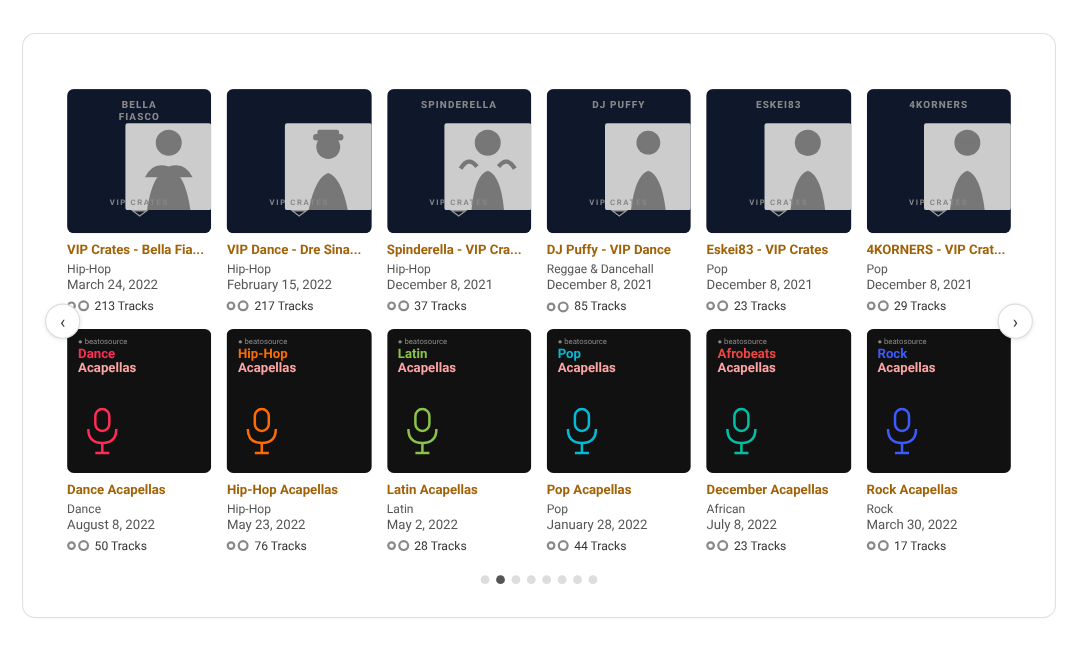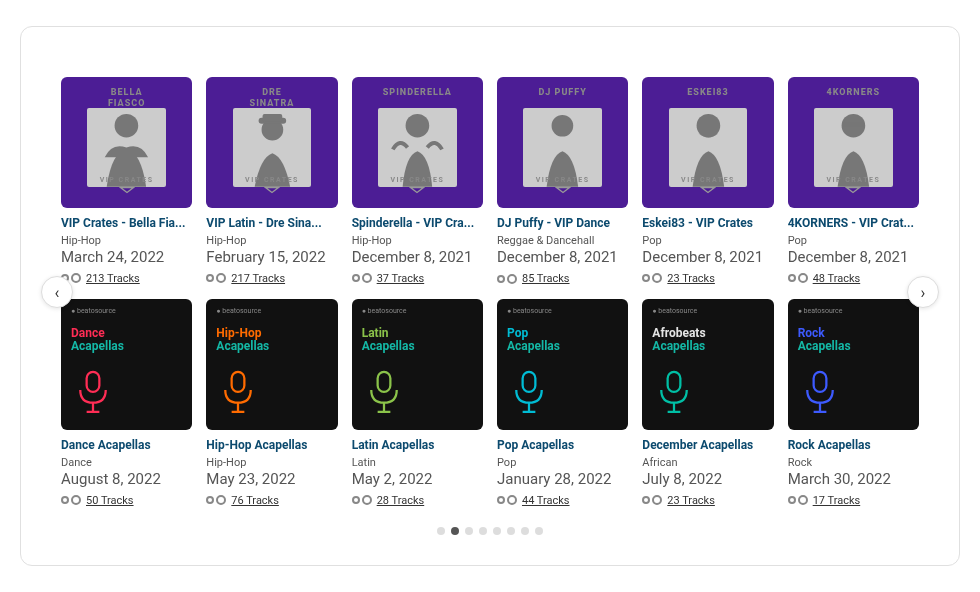--- a/index.html
+++ b/index.html
@@ -66,23 +66,23 @@
       overflow: hidden;
       margin-bottom: 8px;
       position: relative;
     }
     
     .vip-card-bg {
       width: 100%;
       height: 100%;
       display: flex;
       flex-direction: column;
-      align-items: center;
+      align-items: flex-end;
       justify-content: center;
-      background: #4c1d95;
+      background: #0f172a;
       position: relative;
     }
     .vip-artist-name {
       font-size: 9px;
       font-weight: 800;
       color: #888;
       text-align: center;
       letter-spacing: 1px;
       line-height: 1.2;
       position: absolute;
@@ -130,67 +130,66 @@
       background: #111;
       display: flex;
       flex-direction: column;
       justify-content: flex-start;
       padding: 8px 10px;
       position: relative;
     }
     .acapella-source {
       font-size: 7px;
       color: #888;
-      margin-bottom: 12px;
+      margin-bottom: 0;
     }
     .acapella-genre {
       font-size: 12px;
       font-weight: 700;
       line-height: 1.1;
     }
     .acapella-type {
       font-size: 12px;
       font-weight: 700;
-      color: #14b8a6;
+      color: #fca5a5;
       line-height: 1.1;
     }
     .mic-icon {
       position: absolute;
       bottom: 10px;
       left: 12px;
       width: 40px;
       height: 50px;
     }
     .card-title {
       font-size: 12px;
       font-weight: 700;
-      color: #0c4a6e;
+      color: #a16207;
       line-height: 1.3;
       margin-bottom: 2px;
       white-space: nowrap;
       overflow: hidden;
       text-overflow: ellipsis;
     }
     .card-genre {
       font-size: 11px;
       color: #555;
       margin-bottom: 1px;
     }
     .card-date {
-      font-size: 15px;
+      font-size: 12px;
       color: #555;
       margin-bottom: 6px;
     }
     .card-tracks {
       display: flex;
       align-items: center;
       gap: 5px;
       font-size: 11px;
       color: #333;
-      text-decoration: underline;
     }
     .tracks-icon {
       display: flex;
       align-items: center;
       gap: 2px;
     }
     .tracks-icon span {
       display: inline-block;
       width: 10px;
       height: 10px;
@@ -262,41 +261,37 @@
     <div class="tracks-icon">
       <span></span>
               <span></span>
     </div>
     <span>213 Tracks</span>
   </div>
   </div>
         <div class="card">
     <div class="card-image">
       <div class="vip-card-bg">
-        <div class="vip-artist-name">
-                <div>DRE</div>
-                <div>SINATRA</div>
-              </div>
         <div class="vip-artist-photo">
           <svg viewBox="0 0 60 80" xmlns="http://www.w3.org/2000/svg">
       <circle cx="30" cy="22" r="11" fill="#777"></circle>
       <rect x="16" y="10" width="28" height="6" rx="3" fill="#777"></rect>
       <rect x="20" y="6" width="20" height="8" rx="2" fill="#777"></rect>
       <path d="M12 80 Q18 50 30 46 Q42 50 48 80Z" fill="#777"></path>
     </svg>
         </div>
         <div class="vip-label">
           <span class="vip-crates-text">VIP CRATES</span>
           <svg class="vip-icon" viewBox="0 0 20 10" xmlns="http://www.w3.org/2000/svg">
             <polygon points="10,8 2,2 18,2" fill="none" stroke="#999" stroke-width="1.5"></polygon>
           </svg>
         </div>
       </div>
     </div>
-    <div class="card-title">VIP Latin - Dre Sina...</div>
+    <div class="card-title">VIP Dance - Dre Sina...</div>
     <div class="card-genre">Hip-Hop</div>
     <div class="card-date">February 15, 2022</div>
     <div class="card-tracks">
     <div class="tracks-icon">
       <span></span>
               <span></span>
     </div>
     <span>217 Tracks</span>
   </div>
   </div>
@@ -419,21 +414,21 @@
       </div>
     </div>
     <div class="card-title">4KORNERS - VIP Crat...</div>
     <div class="card-genre">Pop</div>
     <div class="card-date">December 8, 2021</div>
     <div class="card-tracks">
     <div class="tracks-icon">
       <span></span>
               <span></span>
     </div>
-    <span>48 Tracks</span>
+    <span>29 Tracks</span>
   </div>
   </div>
       </div>
 
     <div class="row-divider"></div>
 
     <div class="cards-grid" id="acapella-row">
         <div class="card">
     <div class="card-image">
       <div class="acapella-card-bg">
@@ -539,21 +534,21 @@
       <span></span>
               <span></span>
     </div>
     <span>44 Tracks</span>
   </div>
   </div>
         <div class="card">
     <div class="card-image">
       <div class="acapella-card-bg">
         <div class="acapella-source">● beatosource</div>
-        <div class="acapella-genre" style="color:#e5e5e5">Afrobeats</div>
+        <div class="acapella-genre" style="color:#ef4444">Afrobeats</div>
         <div class="acapella-type">Acapellas</div>
         <div class="mic-icon">
           <svg viewBox="0 0 40 55" xmlns="http://www.w3.org/2000/svg" width="40" height="50">
     <rect x="13" y="2" width="14" height="22" rx="7" fill="none" stroke="#00bfa5" stroke-width="2.5"></rect>
     <path d="M6 22 Q6 36 20 36 Q34 36 34 22" fill="none" stroke="#00bfa5" stroke-width="2.5"></path>
     <line x1="20" y1="36" x2="20" y2="46" stroke="#00bfa5" stroke-width="2.5"></line>
     <line x1="13" y1="46" x2="27" y2="46" stroke="#00bfa5" stroke-width="2.5"></line>
   </svg>
         </div>
       </div>

